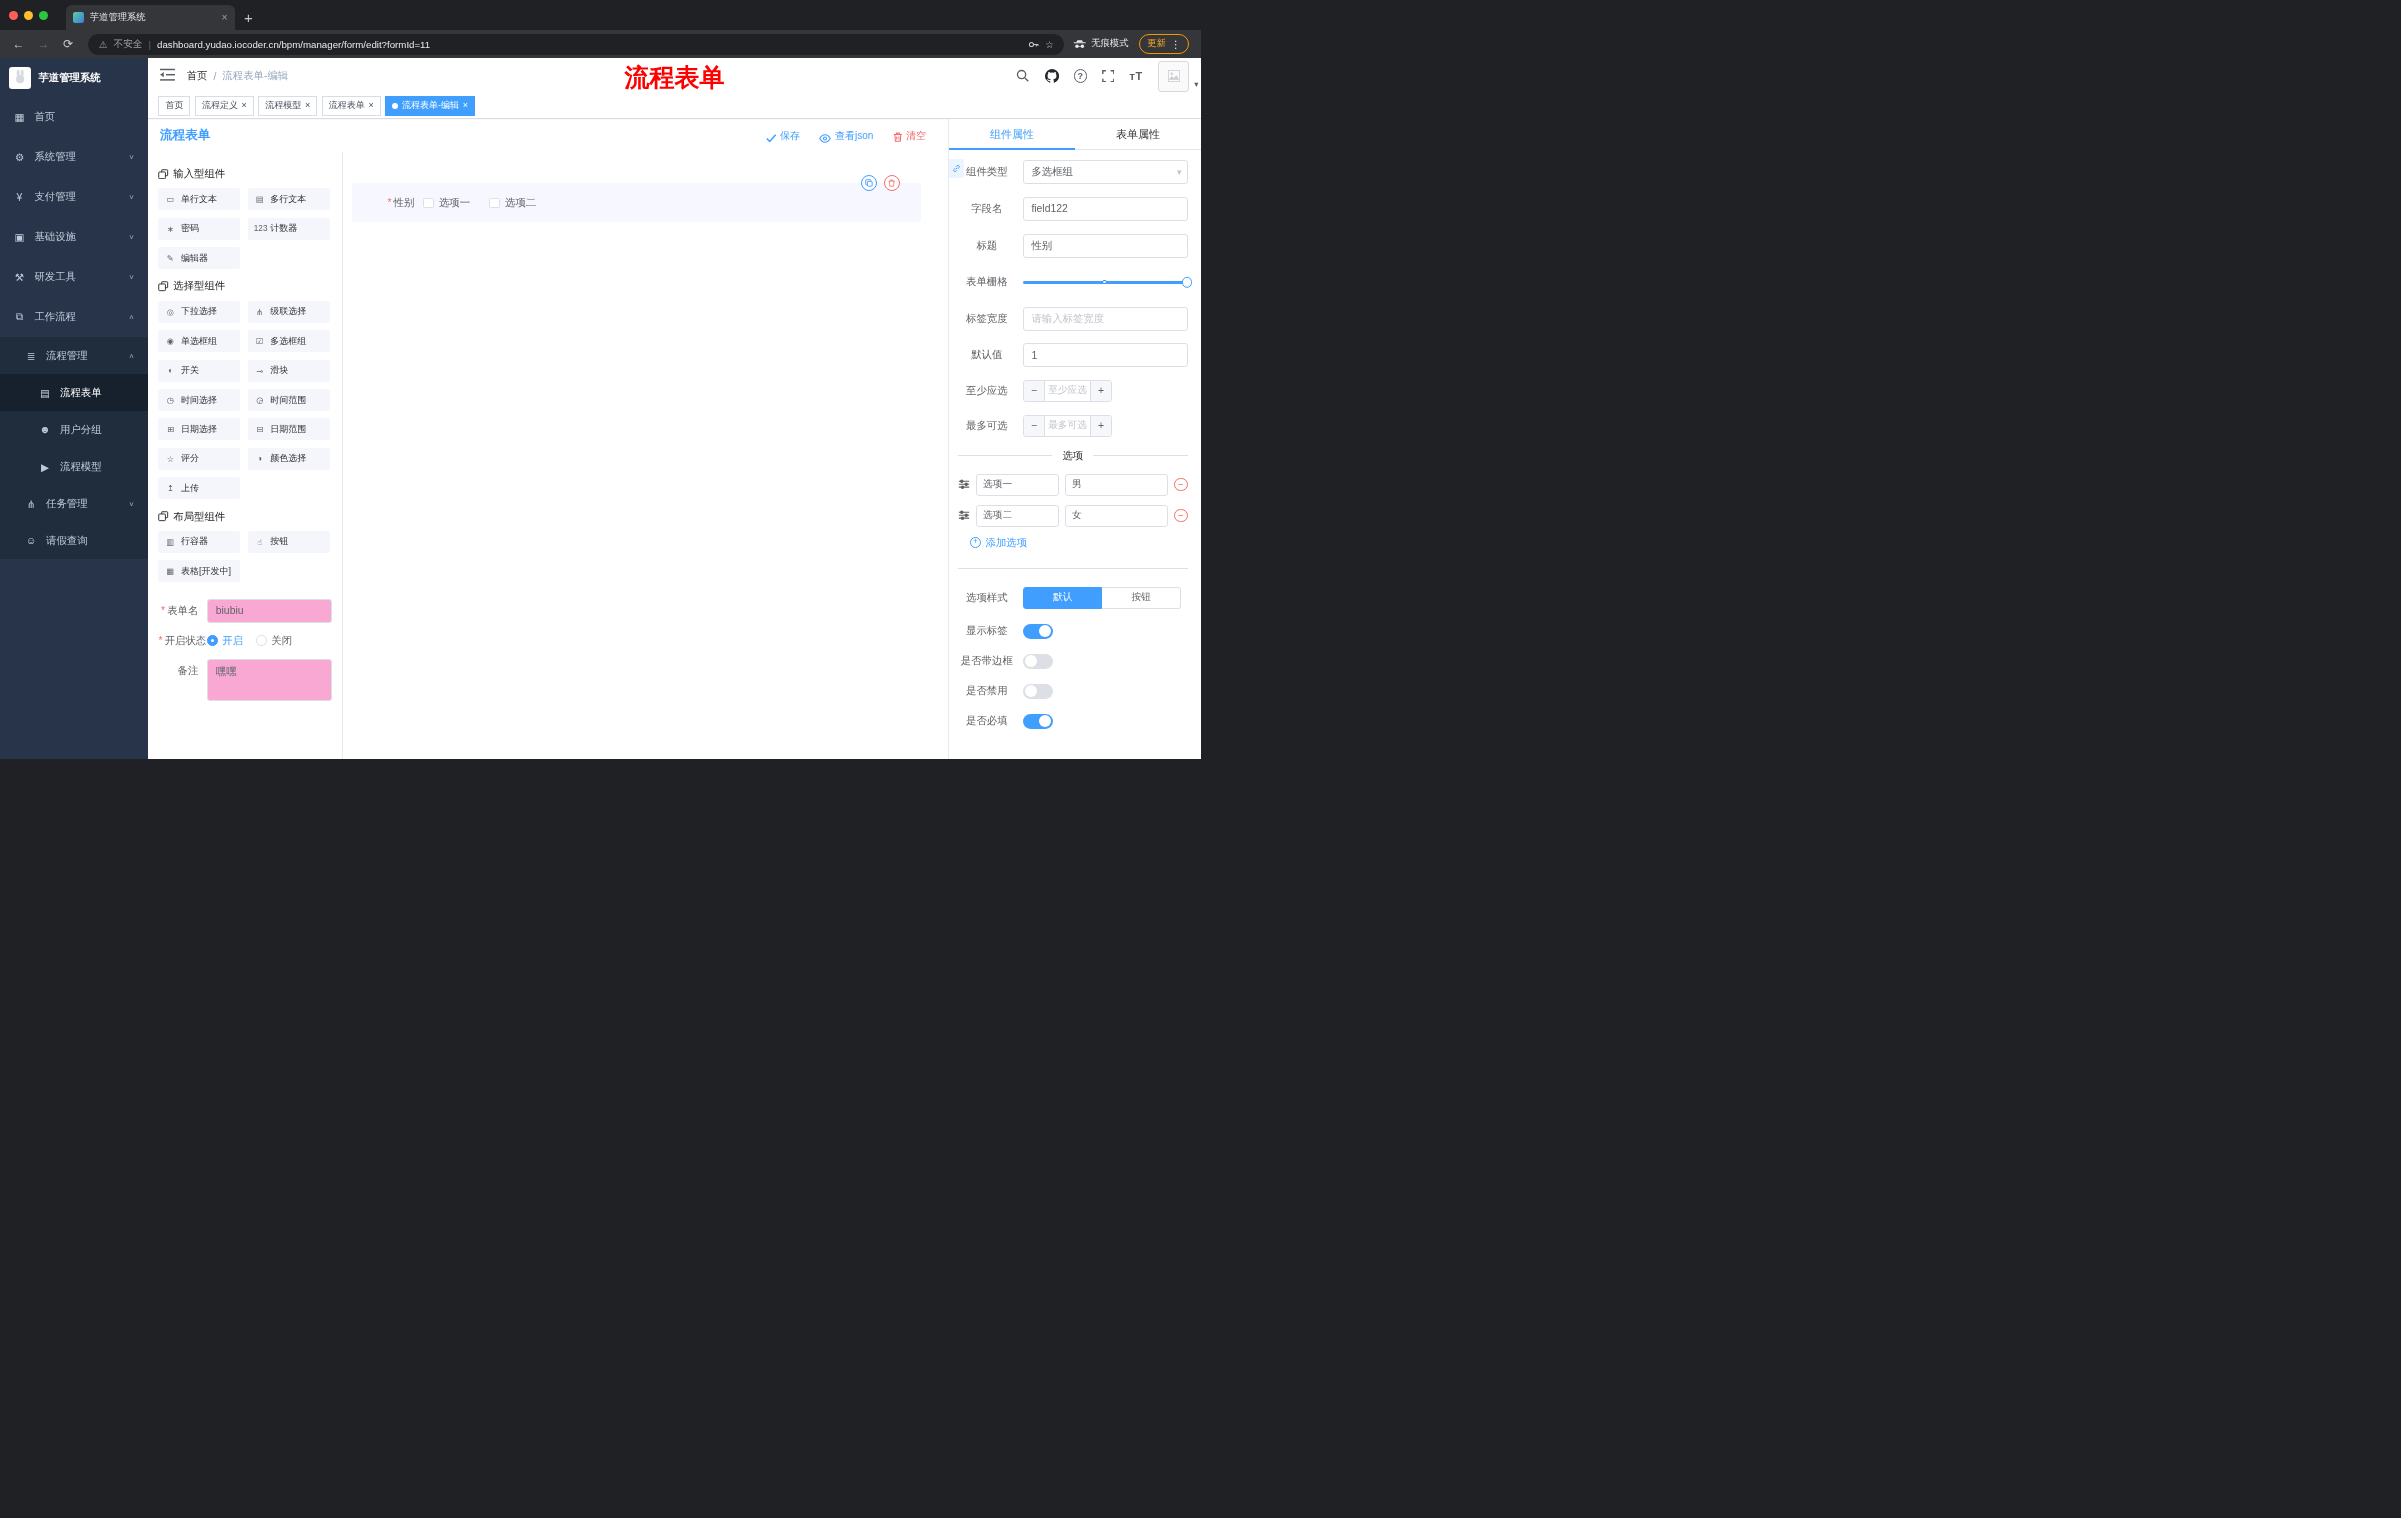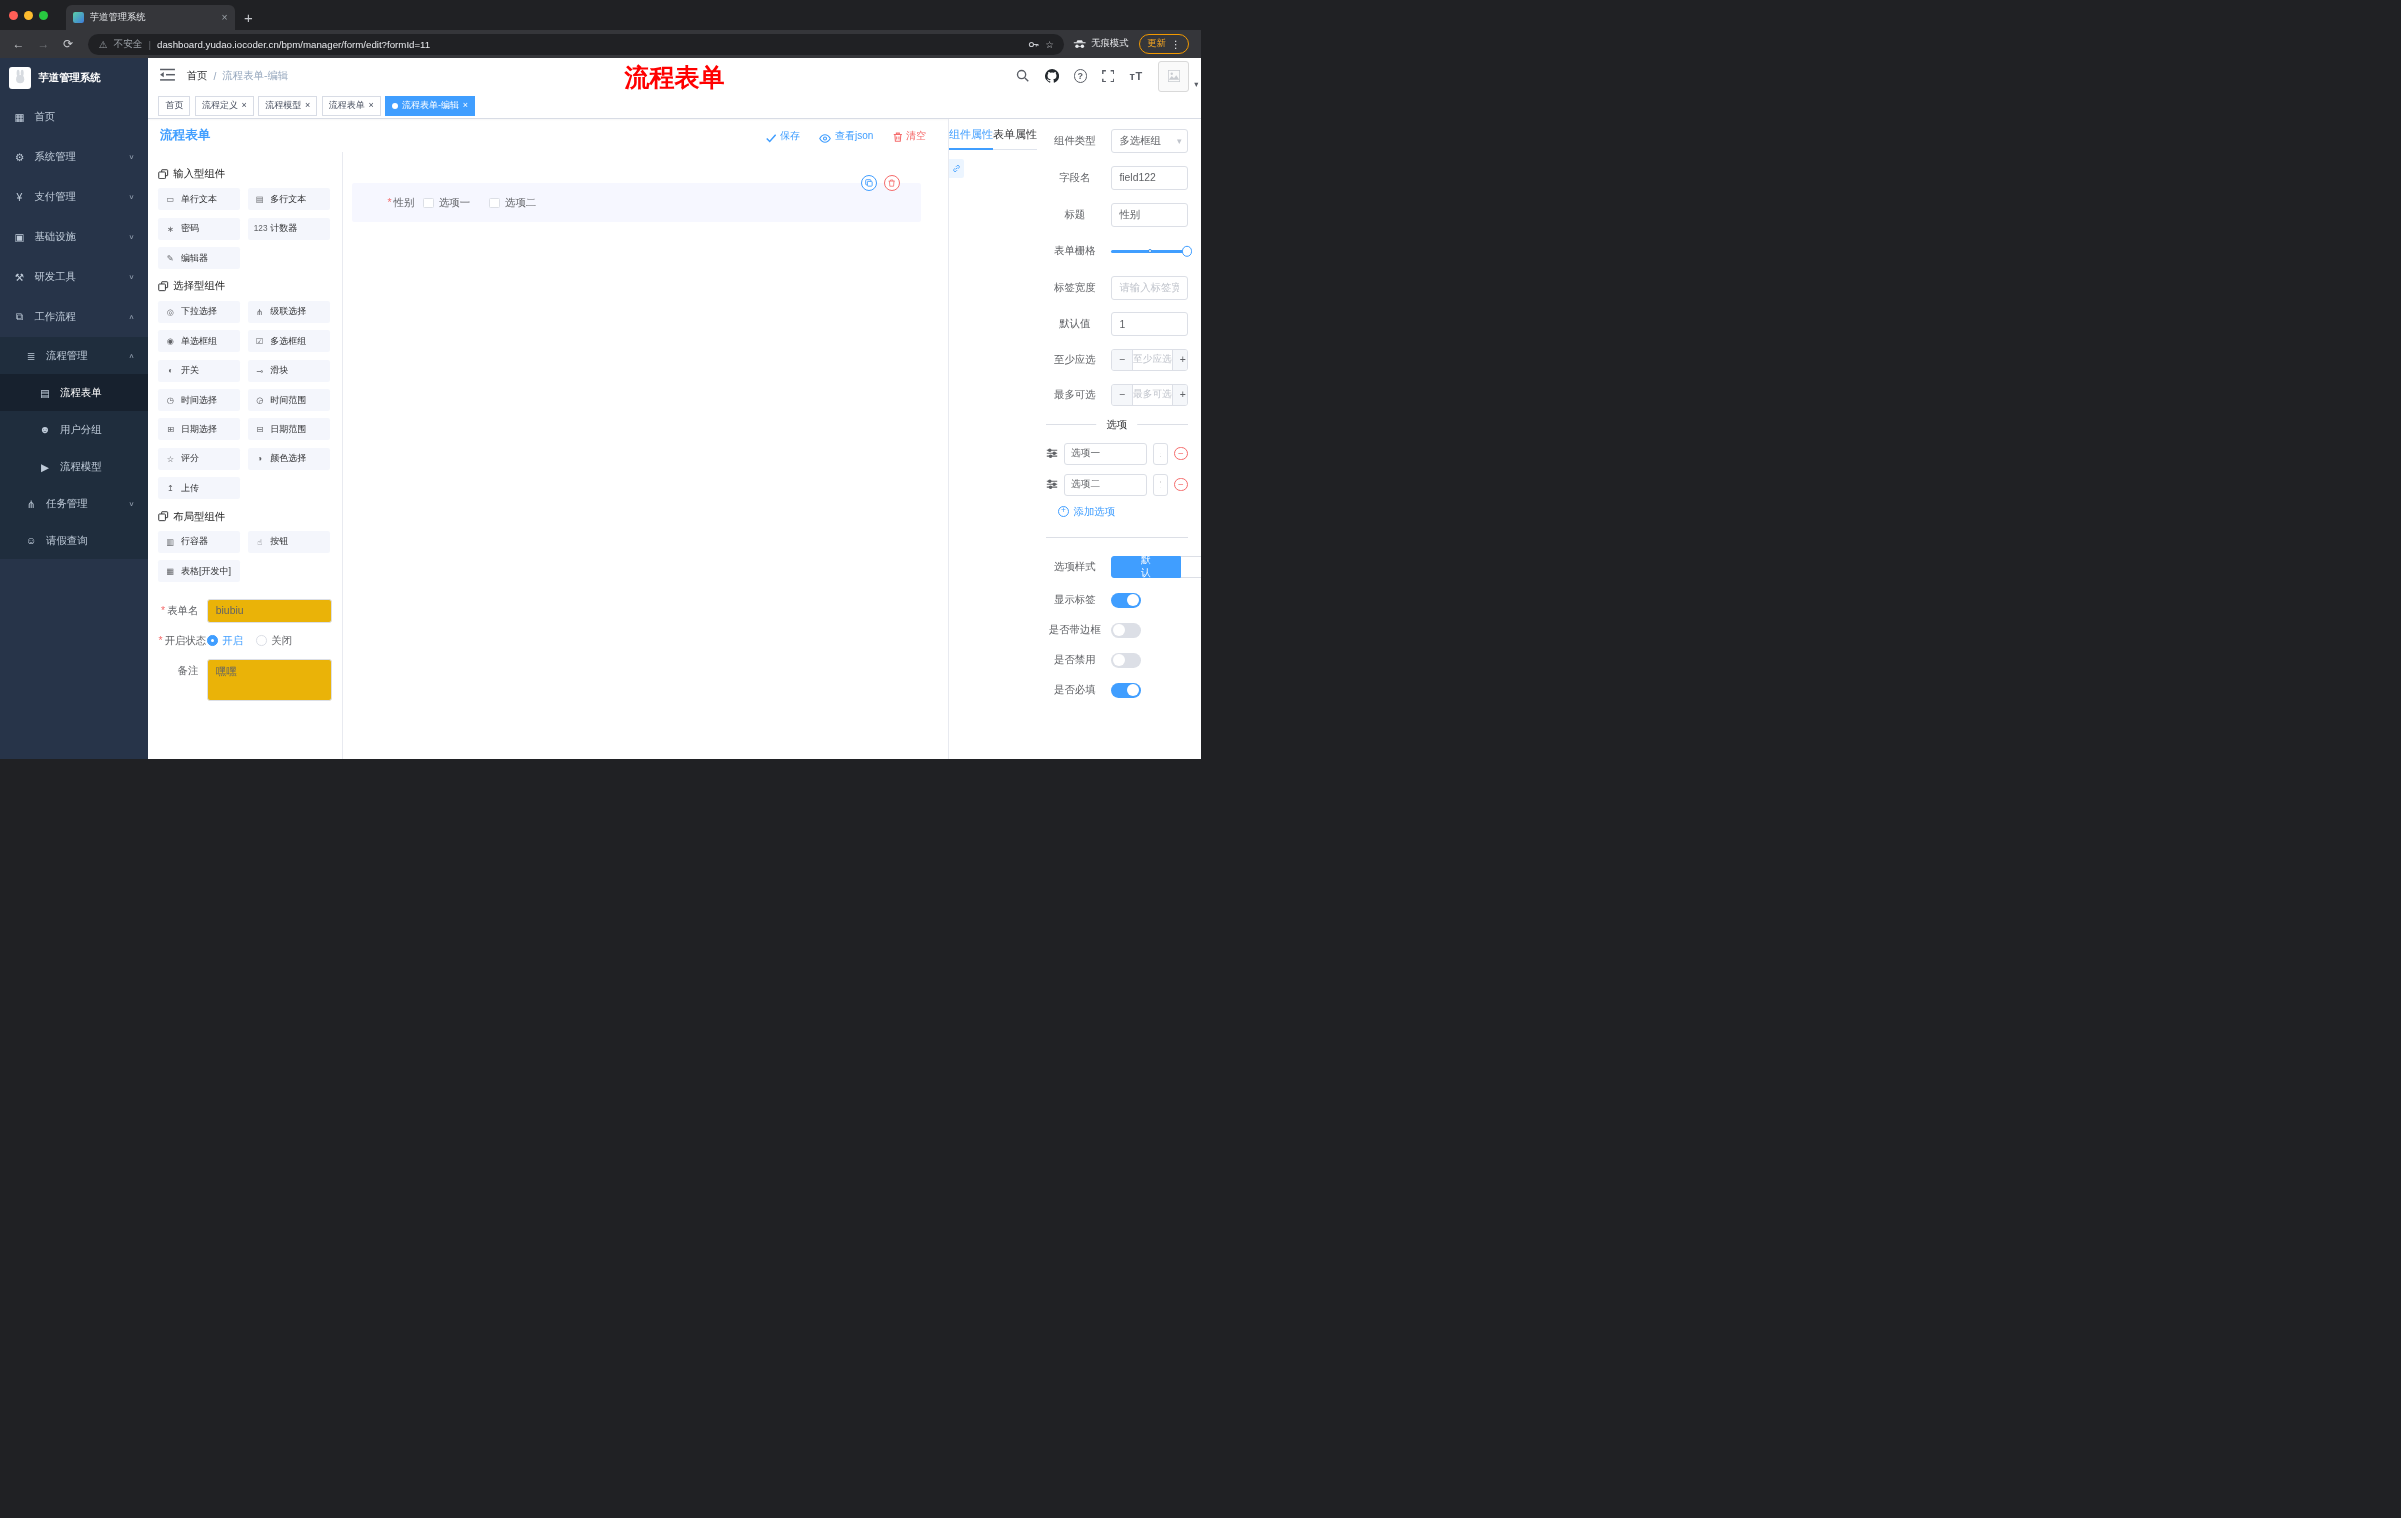--- a/index.html
+++ b/index.html
@@ -80,21 +80,21 @@
   .palette{width:195px;border-right:0.7px solid #e8eaf0;padding:4.5px 10.4px 0 10.4px;flex:none;overflow:hidden}
   .sec-title{display:flex;align-items:center;gap:4.5px;font-size:10.4px;color:#222;margin:10.4px 0 7.4px;font-weight:500}
   .sec-title svg{flex:none}
   .comp-grid{display:flex;flex-wrap:wrap;gap:7.4px}
   .comp{width:82px;height:22px;background:#f4f6fc;border-radius:2.2px;display:flex;align-items:center;gap:4.5px;padding:0 6px;font-size:9px;color:#303133;cursor:move;white-space:nowrap}
   .comp .ci{width:12px;text-align:center;color:#606266;font-size:8.2px;flex:none}
   .meta{margin-top:16.3px}
   .meta-row{display:flex;align-items:flex-start;margin-bottom:6px}
   .meta-label{width:49px;text-align:right;padding-right:9px;color:#606266;font-size:10.4px;line-height:24px;flex:none;white-space:nowrap}
   .req::before{content:"*";color:#f56c6c;margin-right:2.2px}
-  .inp{height:24px;border:0.7px solid #dcdfe6;border-radius:3px;padding:0 7.4px;font-size:10.4px;color:#606266;background:#eab308;outline:none;width:100%}
+  .inp{height:24px;border:0.7px solid #dcdfe6;border-radius:3px;padding:0 7.4px;font-size:10.4px;color:#606266;background:#f9a8d4;outline:none;width:100%}
   .inp::placeholder{color:#c0c4cc}
   .meta-ctrl{flex:1}
   .radio-row{display:flex;align-items:center;gap:13.4px;height:24px}
   .radio{display:flex;align-items:center;gap:4.5px;cursor:pointer}
   .rdot{width:10.4px;height:10.4px;border-radius:50%;border:0.7px solid #dcdfe6;background:#fff;position:relative}
   .radio.on .rdot{border-color:#409eff;background:#409eff}
   .radio.on .rdot::after{content:"";position:absolute;left:3px;top:3px;width:3px;height:3px;border-radius:50%;background:#fff}
   .radio.on .rlbl{color:#409eff}
   .rlbl{font-size:10.4px;color:#606266}
   textarea.inp{height:42px;padding-top:4.5px;resize:none;line-height:1.4}
@@ -107,21 +107,21 @@
   .sel-row{margin-top:19.3px;background:#f6f7ff;border-radius:2.2px;padding:12.6px 7.4px;position:relative;display:flex;align-items:center}
   .chk{display:flex;align-items:center;gap:5.2px;margin-right:19.3px;cursor:pointer}
   .box{width:10.4px;height:10.4px;border:0.7px solid #dcdfe6;border-radius:1.5px;background:#fff;flex:none}
   .clbl{font-size:10.4px;color:#606266}
   .row-act{position:absolute;top:-8.2px;right:21px;display:flex;gap:6.7px}
   .circle-btn{width:16.3px;height:16.3px;border-radius:50%;background:#fff;display:flex;align-items:center;justify-content:center;cursor:pointer}
   .circle-btn.blue{border:0.7px solid #409eff;color:#409eff}
   .circle-btn.red{border:0.7px solid #f56c6c;color:#f56c6c}
 
   
-  .props{width:253px;border-left:0.7px solid #e8eaf0;flex:none;display:flex;flex-direction:row;position:relative;background:#fff}
+  .props{width:253px;border-left:0.7px solid #e8eaf0;flex:none;display:flex;flex-direction:column;position:relative;background:#fff}
   .ptabs{height:31px;display:flex;border-bottom:0.7px solid #dfe4ed;flex:none}
   .ptab{flex:1;display:flex;align-items:center;justify-content:center;font-size:11px;color:#303133;cursor:pointer;position:relative}
   .ptab.active{color:#409eff}
   .ptab.active::after{content:"";position:absolute;left:0;right:0;bottom:-0.7px;height:1.5px;background:#409eff}
   .anchor{position:absolute;left:0;top:40px;width:15px;height:19.3px;background:#ecf5ff;color:#409eff;display:flex;align-items:center;justify-content:center;border-radius:0 2.2px 2.2px 0;cursor:pointer;z-index:2}
   .pbody{flex:1;padding:10.4px 13.4px 0 9px;overflow:hidden}
   .prow{display:flex;align-items:center;margin-bottom:12.6px}
   .plabel{width:65px;text-align:center;padding-right:7.4px;font-size:10.4px;color:#606266;flex:none;white-space:nowrap}
   .pctrl{flex:1;display:flex;align-items:center;min-width:0}
   .pinp{height:24px;width:100%;border:0.7px solid #dcdfe6;border-radius:3px;padding:0 7.4px;font-size:10.4px;color:#606266;outline:none;background:#fff}

